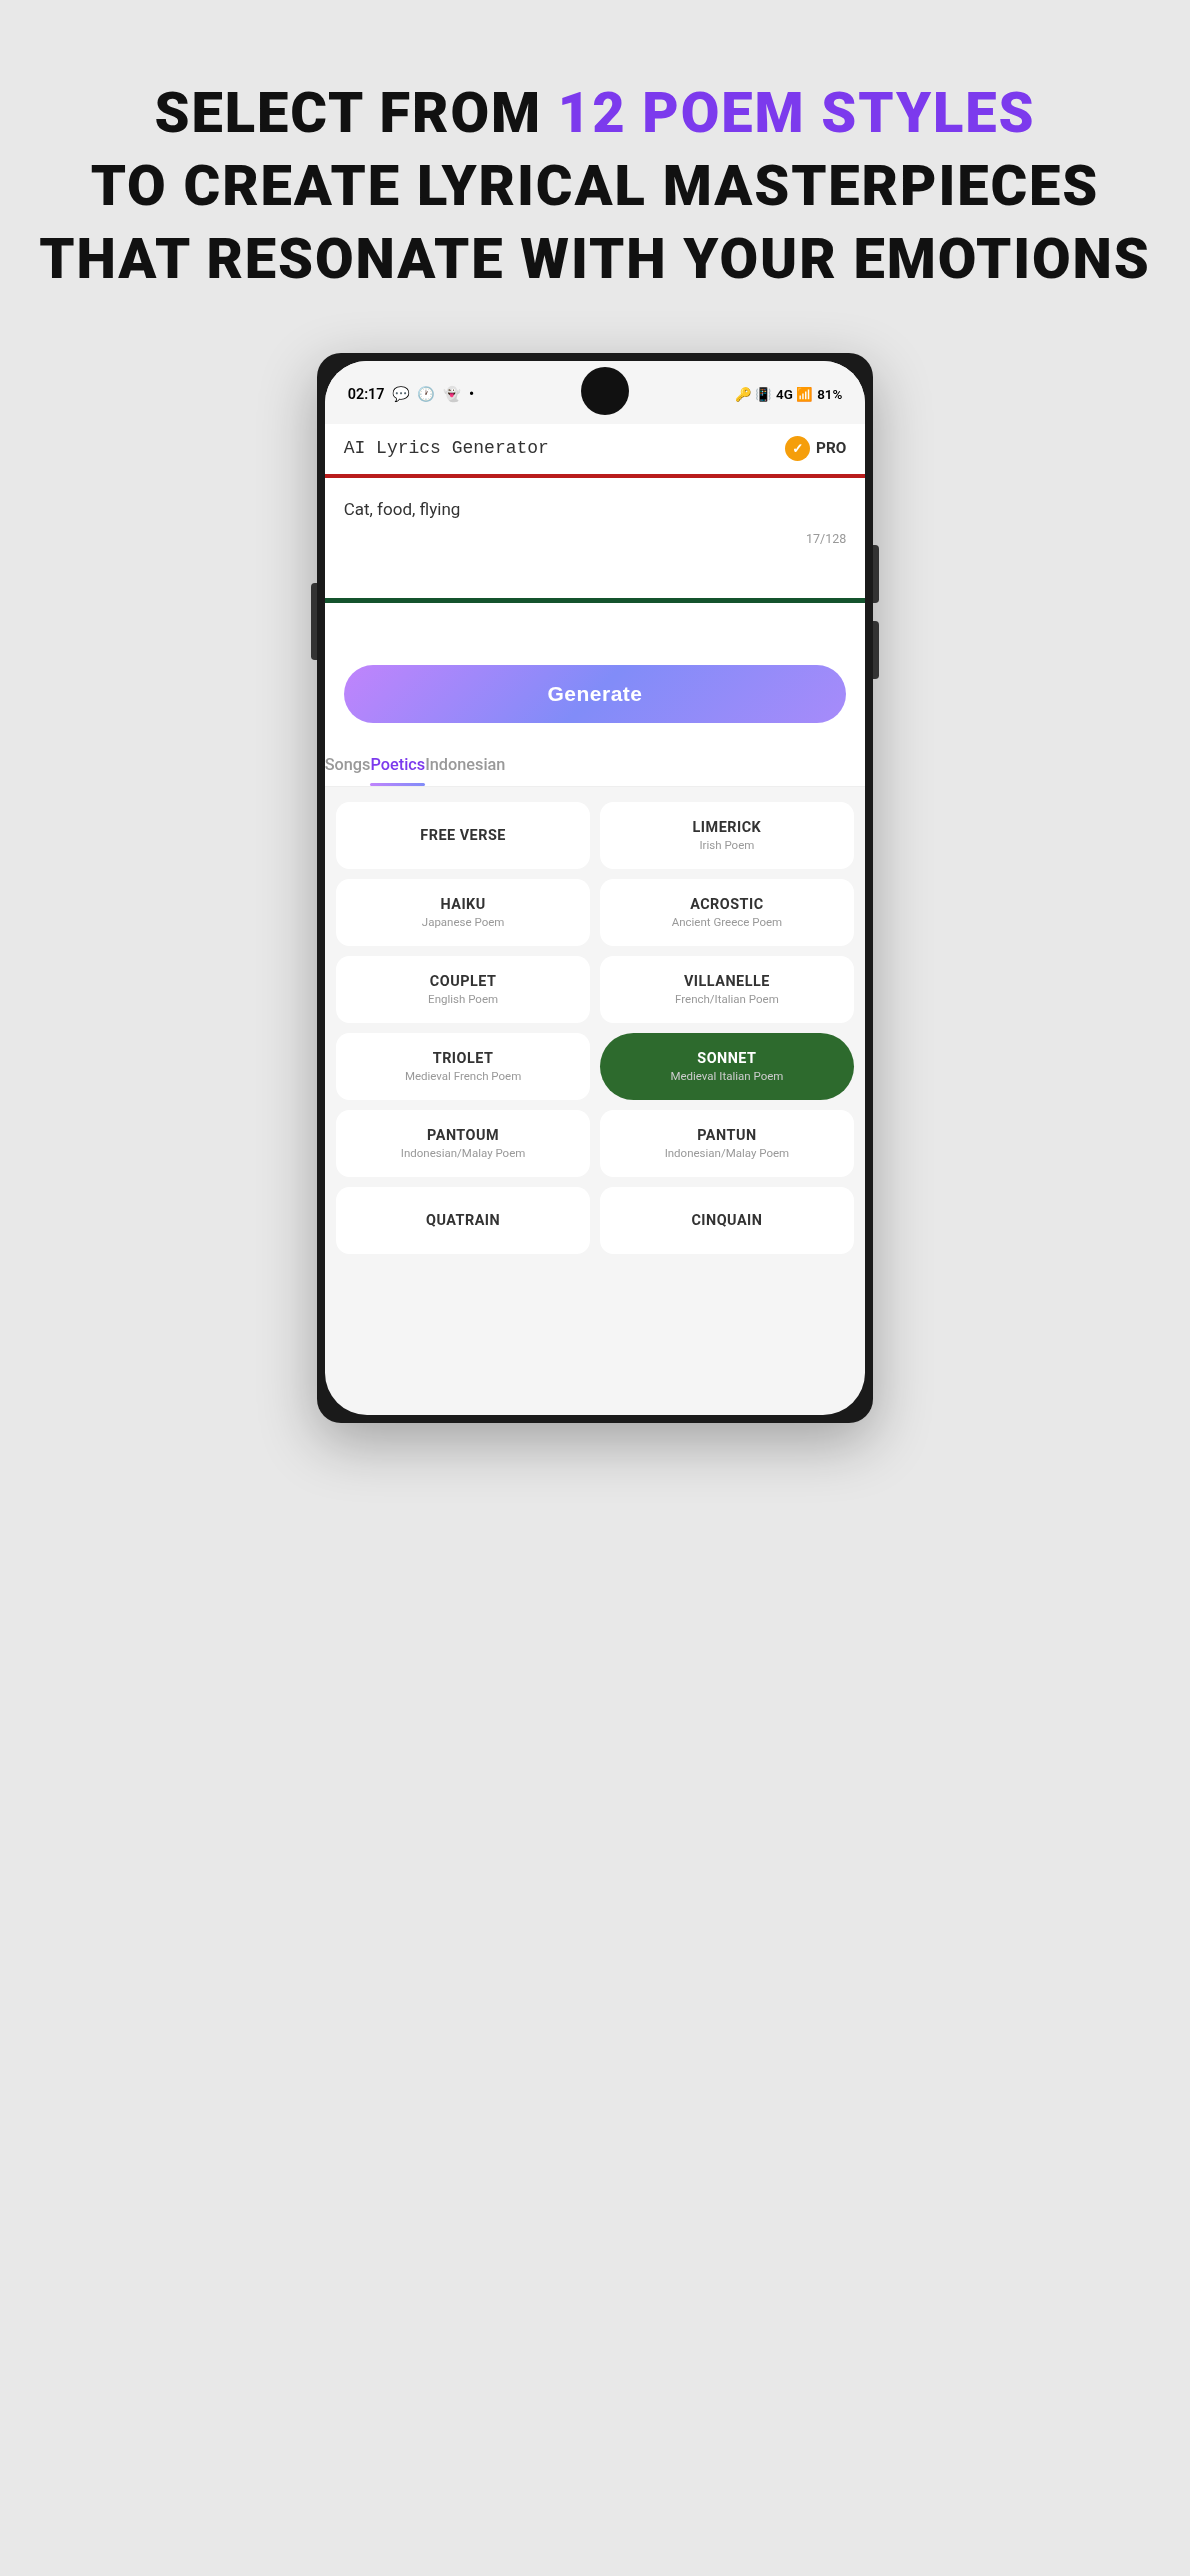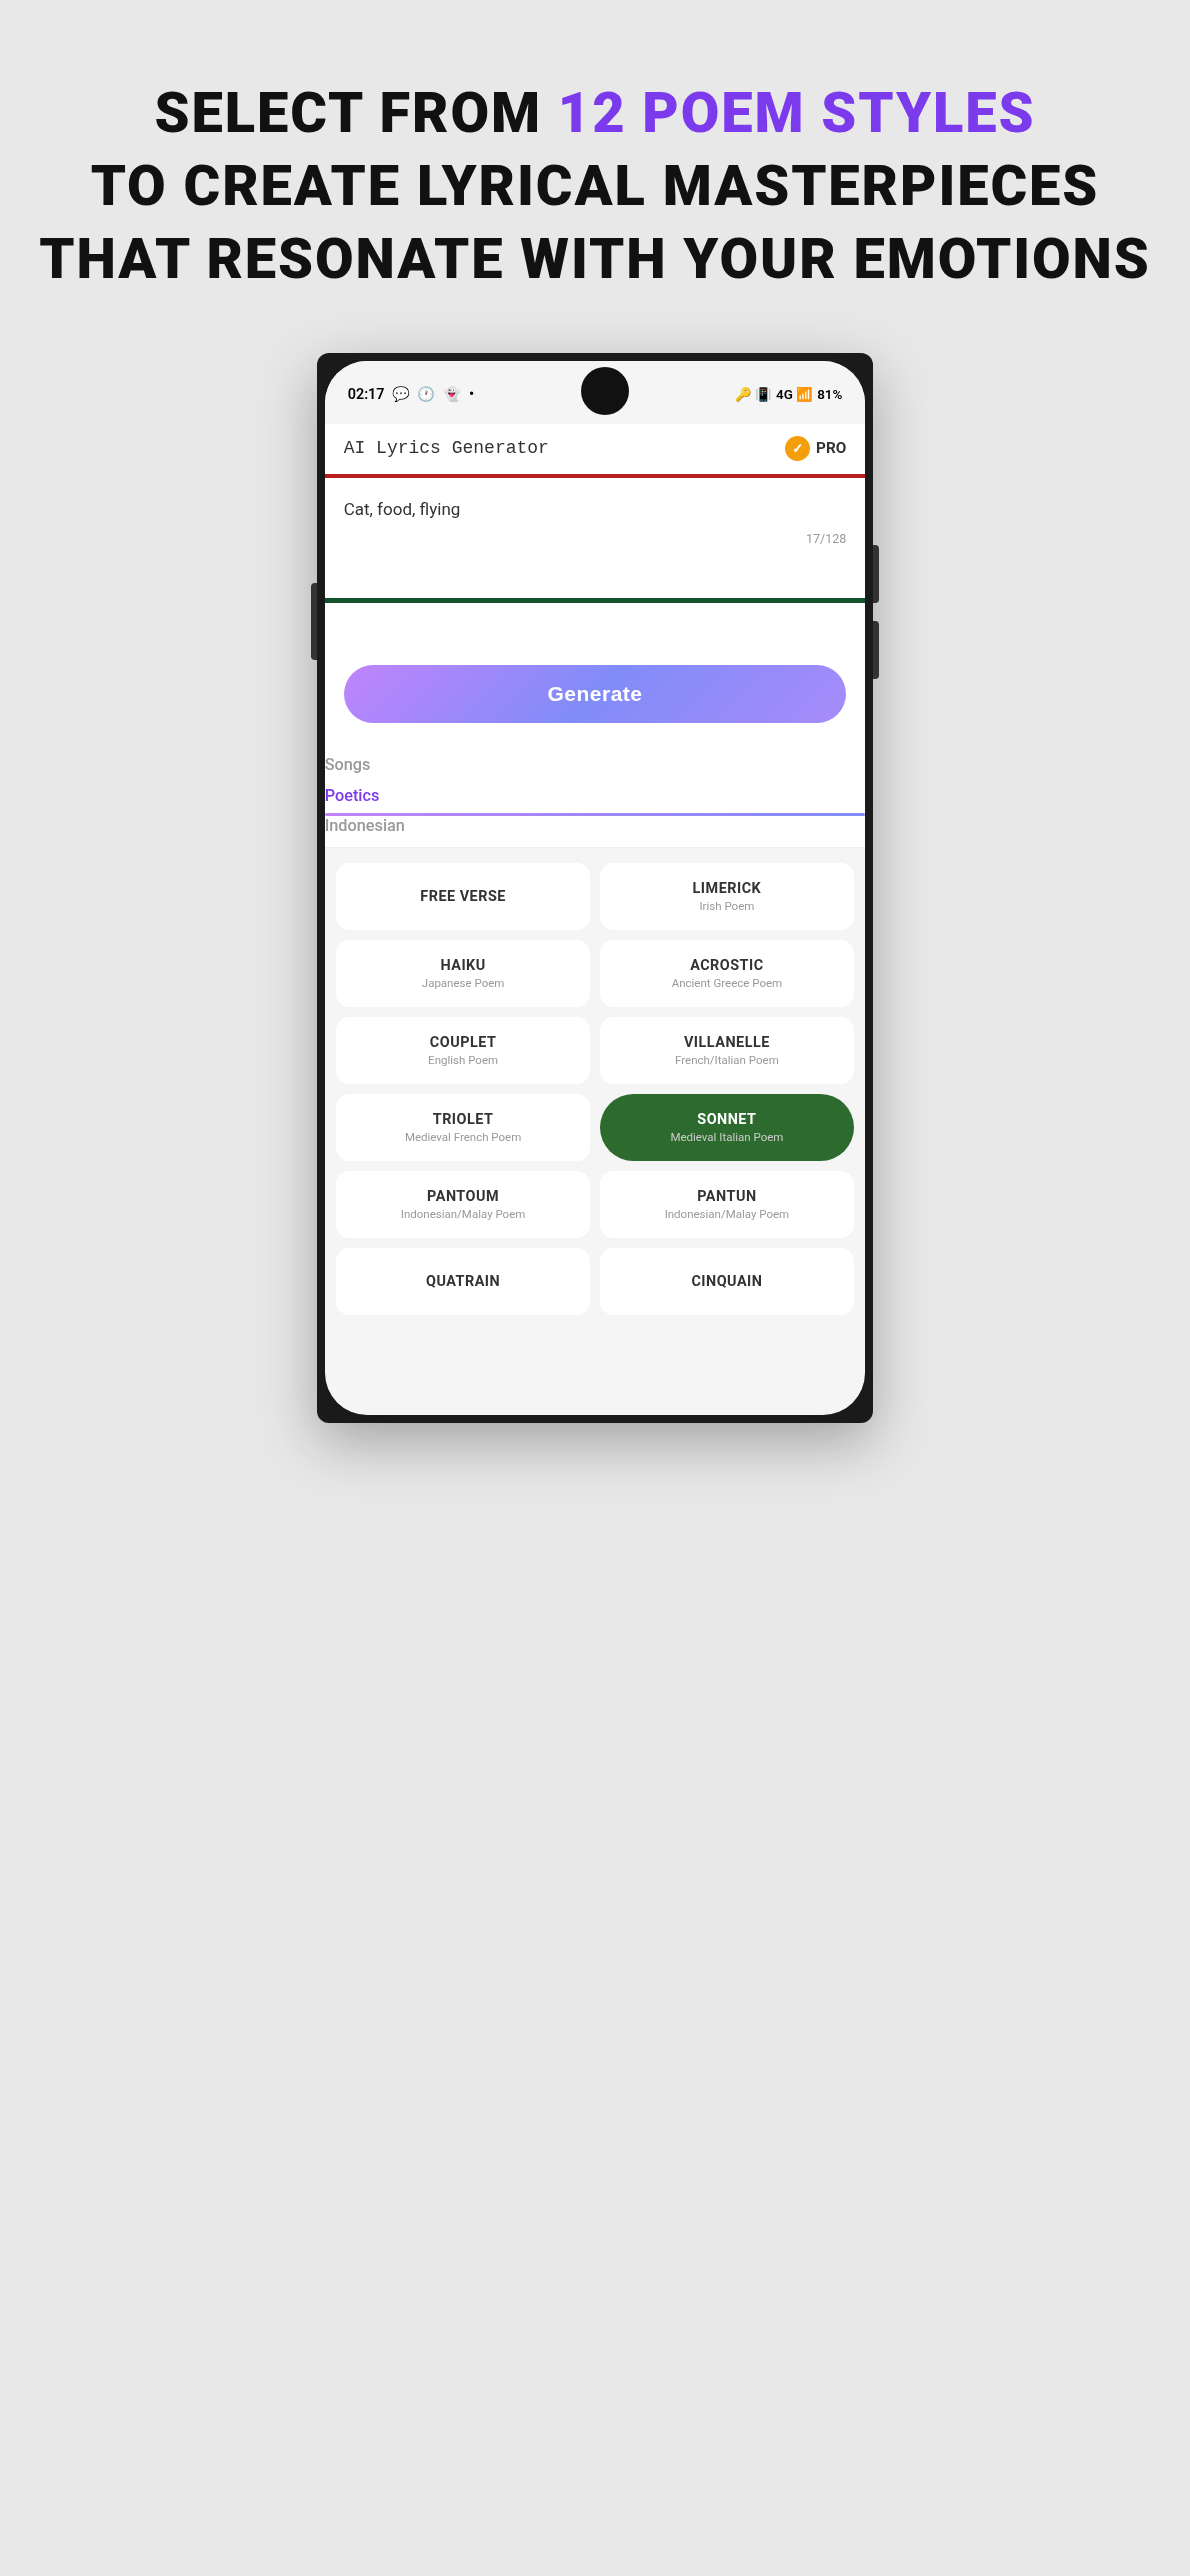--- a/index.html
+++ b/index.html
@@ -40,21 +40,21 @@
       letter-spacing: 1.9px;
       text-transform: uppercase;
       color: #111;
       display: block;
     }
 
     
     .phone-wrapper {
       width: 556px;
       background: #1a1a1a;
-      border-radius: 12px;
+      border-radius: 24px;
       padding: 7.7px;
       box-shadow: 0 19px 58px rgba(0,0,0,0.3);
       position: relative;
     }
 
     .phone-screen {
       background: #f5f5f5;
       border-radius: 42px;
       overflow: hidden;
       min-height: 1054px;
@@ -177,21 +177,20 @@
       margin-top: 46px;
     }
 
     
     .tabs-container {
       background: #fff;
       display: flex;
       justify-content: flex-start;
       padding: 13.4px 0 0;
       border-bottom: 1px solid #eee;
-      flex-direction: column;
     }
 
     .tab {
       font-size: 16.3px;
       font-weight: 500;
       color: #999;
       padding-bottom: 11.5px;
       cursor: pointer;
       position: relative;
     }

